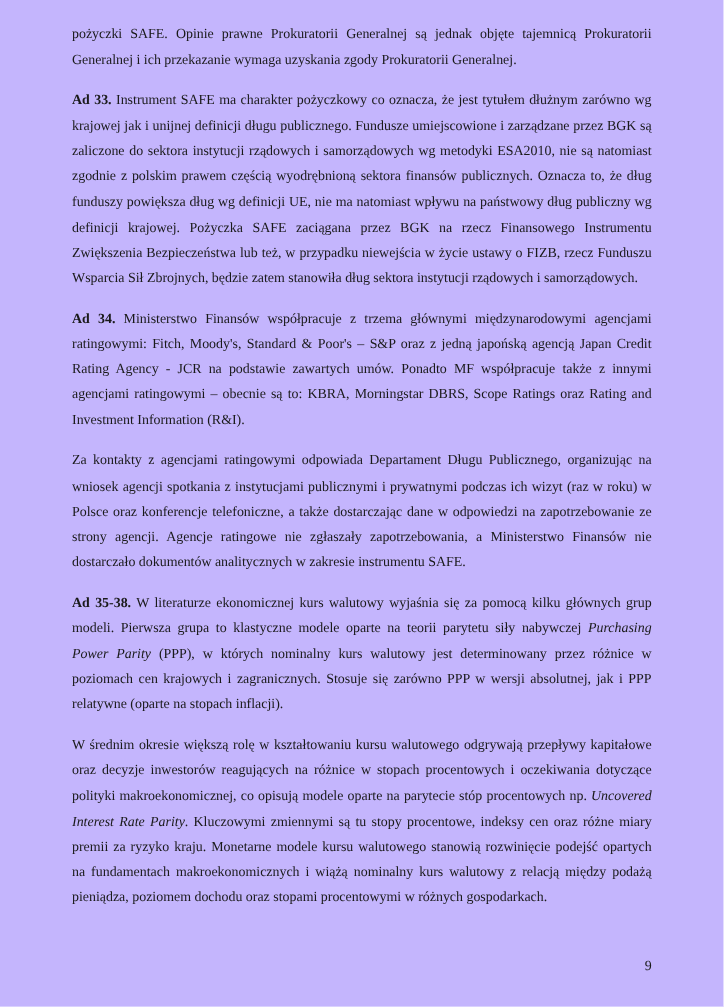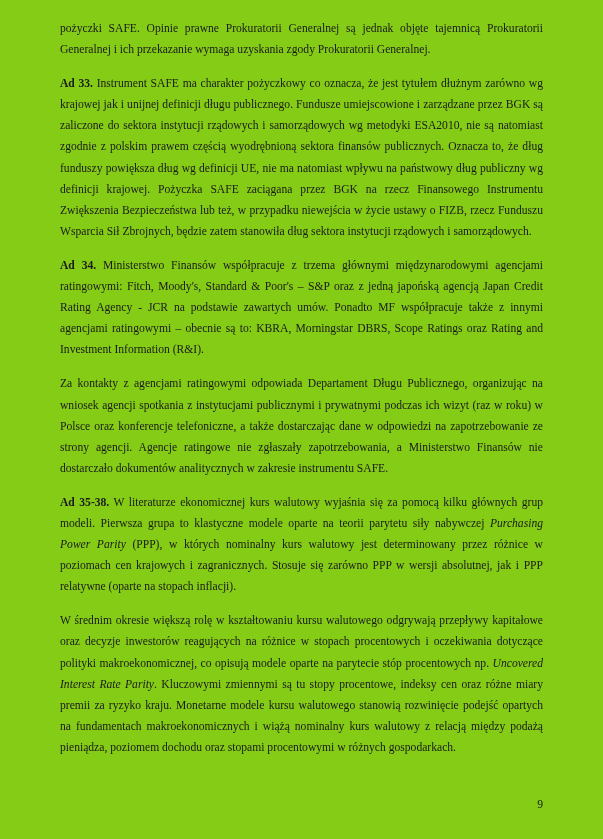--- a/index.html
+++ b/index.html
@@ -14,21 +14,21 @@
     color: #000000;
     position: relative;
     overflow: hidden;
   }
   .page {
     position: relative;
     width: 603px;
     height: 839px;
     box-sizing: border-box;
     padding: 18px 60px 0 60px;
-    background: #84cc16;
+    background: #c4b5fd;
   }
   .doc-body {
     font-size: 11.6px;
     line-height: 1.82;
     text-align: justify;
     color: #1a1a1a;
   }
   p.para {
     margin: 0 0 13px 0;
     text-indent: 0;

